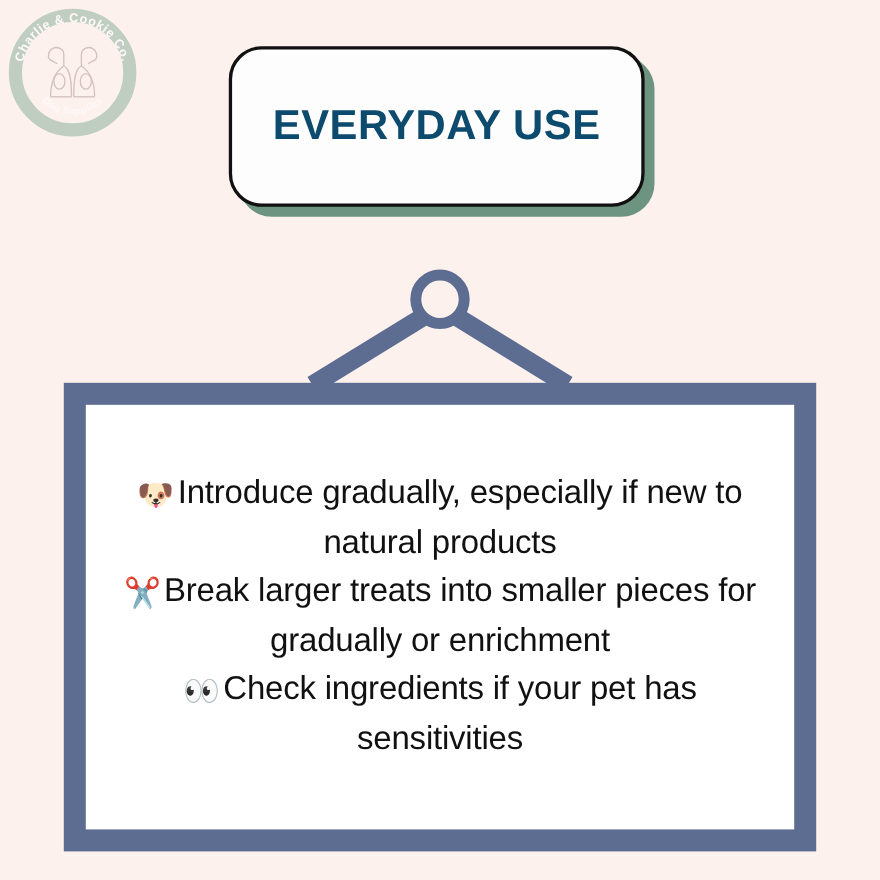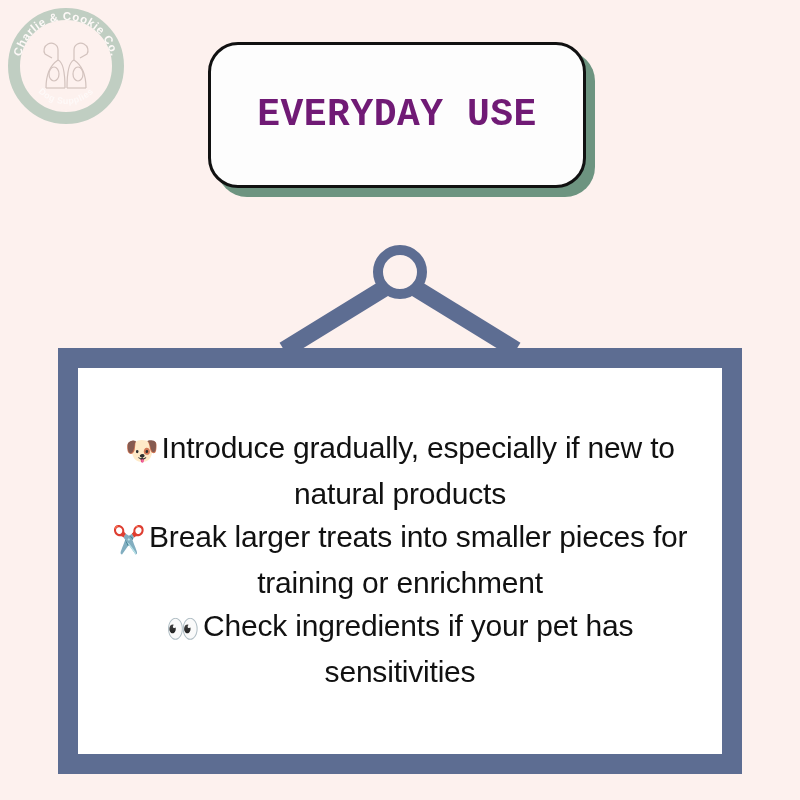--- a/index.html
+++ b/index.html
@@ -52,25 +52,25 @@
     background: #fdfdfd;
     border: 3px solid #111111;
     border-radius: 30px;
     box-sizing: border-box;
     display: flex;
     flex-direction: column;
     align-items: center;
     justify-content: center;
   }
   .title-line {
-    font-family: Liberation Mono, monospace;
+    font-family: Liberation Sans, sans-serif;
     font-weight: bold;
     font-size: 38px;
     letter-spacing: 0.5px;
-    color: #701a75;
+    color: #0c4a6e;
     line-height: 1.45;
     text-align: center;
     white-space: nowrap;
   }
 
   
   .hanger {
     position: absolute;
     left: 270px;
     top: 238px;
@@ -169,20 +169,20 @@
   </svg>
 </div>
 
 <div class="sign-board">
   <div class="sign-inner">
     <ul class="tips-list">
       <li class="tip-item">
         <span class="tip-emoji">🐶</span><span>Introduce gradually, especially if new to natural products</span>
       </li>
       <li class="tip-item">
-        <span class="tip-emoji">✂️</span><span>Break larger treats into smaller pieces for training or enrichment</span>
+        <span class="tip-emoji">✂️</span><span>Break larger treats into smaller pieces for gradually or enrichment</span>
       </li>
       <li class="tip-item">
         <span class="tip-emoji">👀</span><span>Check ingredients if your pet has sensitivities</span>
       </li>
     </ul>
   </div>
 </div>
 
 </body></html>

